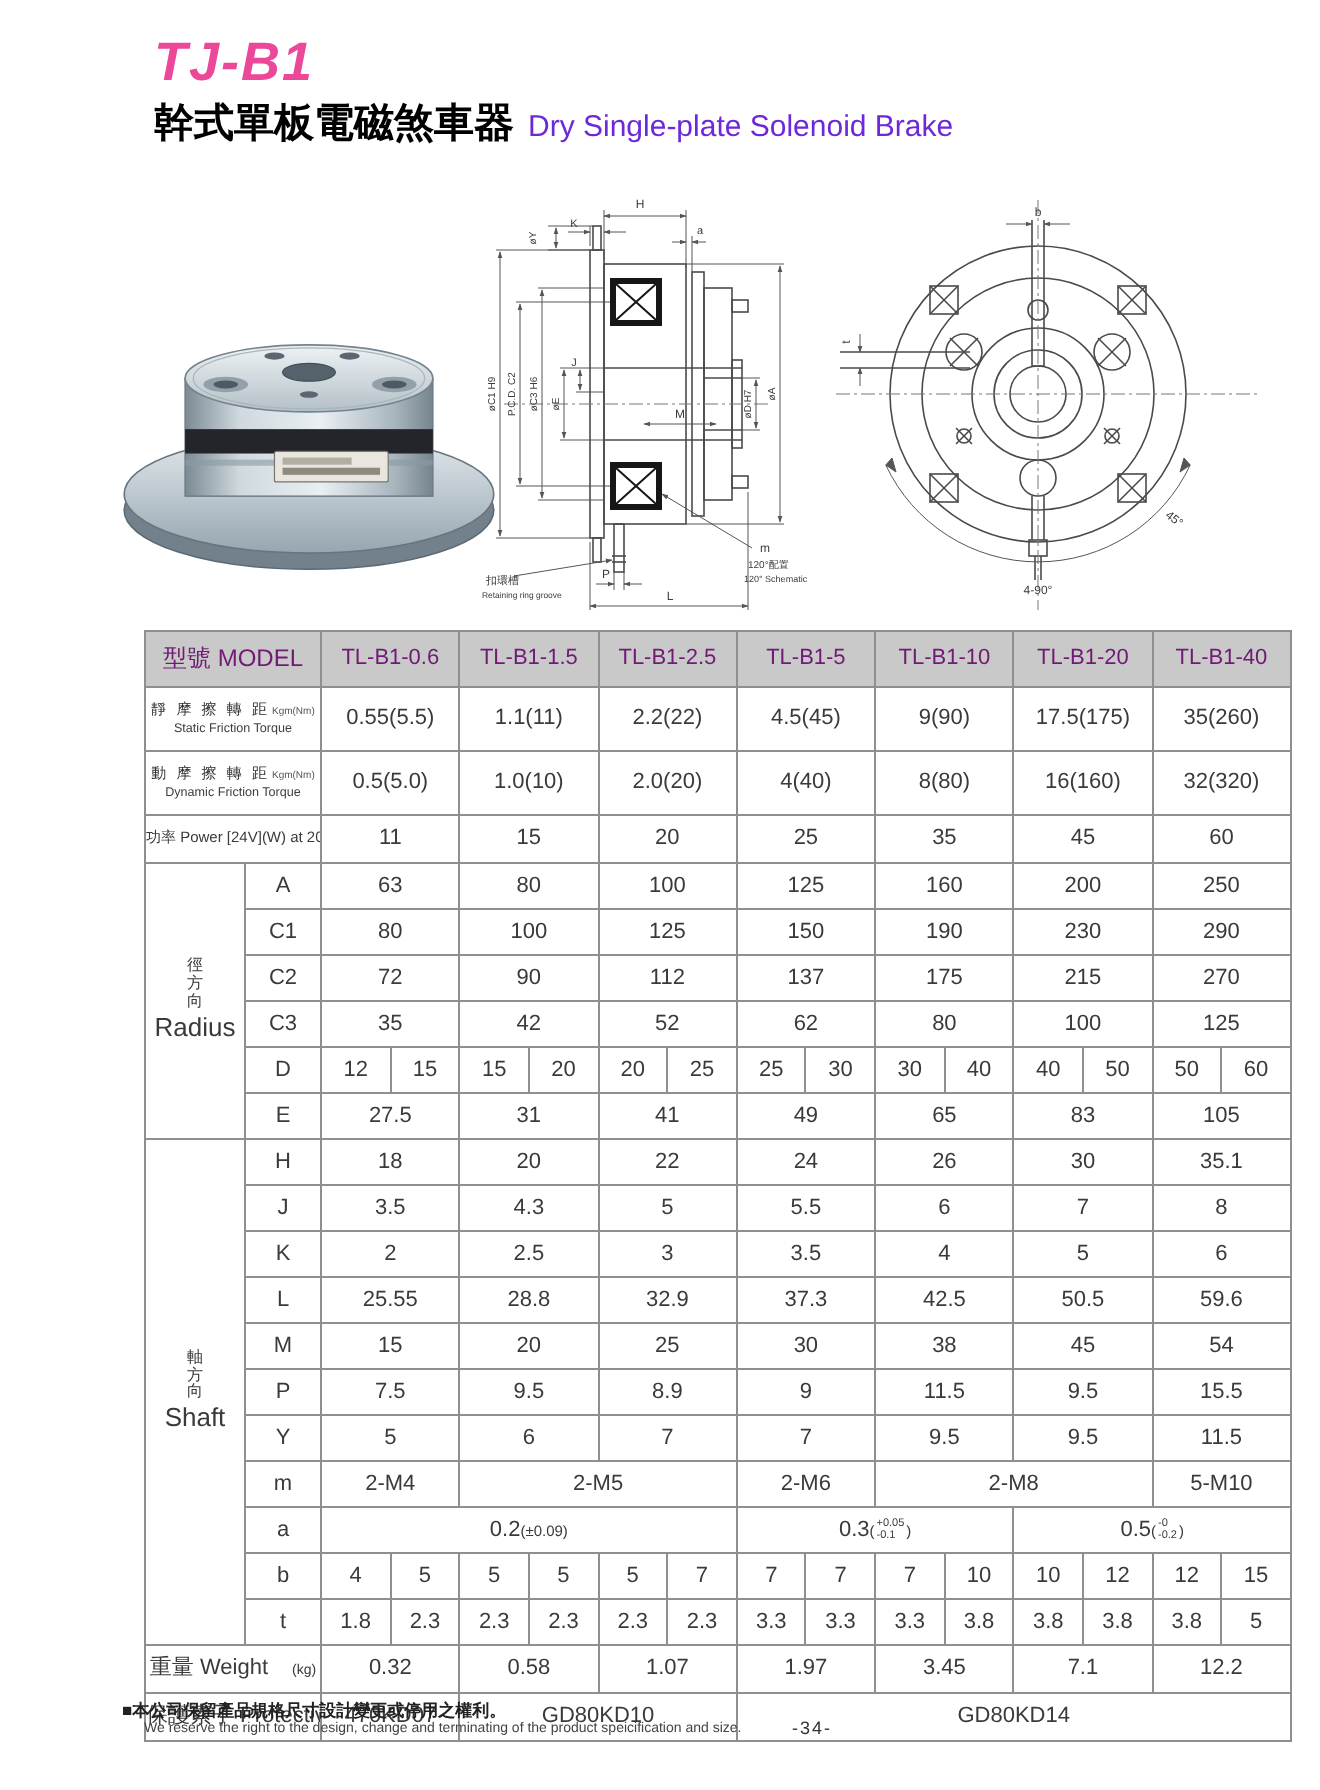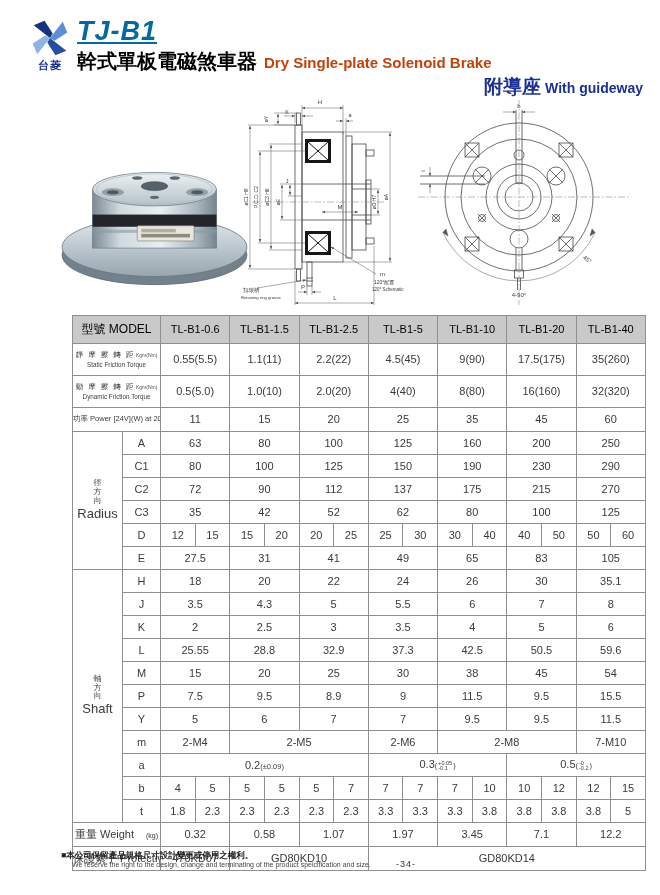--- a/index.html
+++ b/index.html
@@ -3,43 +3,43 @@
 <meta charset="utf-8">
 <style>
   html,body{margin:0;padding:0;}
   body{width:660px;height:895px;background:#fff;position:relative;font-family:"Liberation Sans",sans-serif;}
   .page{position:absolute;inset:0;background:#ffffff;overflow:hidden;}
 
   
   .logo{position:absolute;left:24px;top:18px;width:52px;text-align:center;}
   .logo svg{width:46px;height:40px;display:block;margin:0 auto;}
   .logo-txt{font-size:11px;color:#1b3092;font-weight:bold;margin-top:0;letter-spacing:1px;}
-  .model-title{position:absolute;left:77px;top:16px;font-size:27px;font-style:italic;font-weight:bold;color:#0369a1;letter-spacing:1px;text-decoration:underline;}
+  .model-title{position:absolute;left:77px;top:16px;font-size:27px;font-style:italic;font-weight:bold;color:#ec4899;letter-spacing:1px;}
   .subtitle{position:absolute;left:77px;top:48px;white-space:nowrap;}
   .subtitle .zh{font-size:20px;font-weight:bold;color:#000000;}
-  .subtitle .en{font-size:15px;font-weight:bold;color:#c2410c;margin-left:7px;}
+  .subtitle .en{font-size:15px;font-weight:normal;color:#6d28d9;margin-left:7px;}
   .variant{position:absolute;top:74px;right:17px;white-space:nowrap;}
   .variant .zh{font-size:19px;font-weight:bold;color:#1b3092;}
   .variant .en{font-size:14px;font-weight:bold;color:#1b3092;margin-left:4px;}
 
   
   .fig{position:absolute;}
   #photo-svg{left:56px;top:116px;width:198px;height:188px;}
   #side-svg{left:240px;top:92px;width:185px;height:222px;}
   #front-svg{left:418px;top:98px;width:217px;height:212px;}
   svg text{font-family:"Liberation Sans",sans-serif;fill:#3c3c3c;}
   .dim{stroke:#555;stroke-width:0.5;fill:none;}
   .body-ln{stroke:#4a4a4a;stroke-width:0.8;fill:none;}
   .cl{stroke:#777;stroke-width:0.5;fill:none;stroke-dasharray:7 2 1.5 2;}
 
   
   table.spec{position:absolute;left:72px;top:315px;width:573px;border-collapse:collapse;table-layout:fixed;border:1.5px solid #6e6e6e;}
   .spec td{border:1px solid #8f8f8f;text-align:center;vertical-align:middle;color:#3a3a3a;font-size:11px;padding:0;line-height:1.15;overflow:hidden;}
   .spec col.c-g{width:50px}.spec col.c-s{width:38px}.spec col.c-m{width:34.64px}
-  tr.hdr td{background:#c9c9c9;height:27px;color:#000000;}
+  tr.hdr td{background:#c9c9c9;height:27px;color:#701a75;}
   tr.hdr .corner{font-size:12px;text-align:center;}
   tr.torque td{height:31px;}
   tr.power td{height:23px;}
   tr.grp td{height:22px;}
   tr.frow td{height:23px;}
   .lbl{text-align:left;padding:1px 3px;}
   .lbl .zh{font-size:7.5px;color:#2e2e2e;letter-spacing:1.5px;white-space:nowrap;}
   .lbl .zh .unit{font-size:5px;letter-spacing:0;color:#555;margin-left:1px;}
   .lbl .en{font-size:6.3px;color:#3e3e3e;margin-top:1px;white-space:nowrap;}
   tr.power .lbl,.blabel{font-size:7.5px;white-space:nowrap;}
@@ -55,37 +55,23 @@
   
   .note-zh{position:absolute;left:61px;top:850px;font-size:8.5px;font-weight:bold;color:#222;}
   .note-en{position:absolute;left:72px;top:861px;font-size:7px;color:#444;}
   .pagenum{position:absolute;left:376px;top:859px;font-size:9px;color:#333;letter-spacing:1px;margin-left:20px;}
 </style>
 </head>
 <body>
 
 <div class="page">
 
-  <div class="logo">
-    <svg viewBox="0 0 48 44">
-      <g>
-        <path d="M24 22 L6 8 L18 3 L27 17 Z" fill="#16337f"></path>
-        <path d="M24 22 L38 4 L43 16 L29 25 Z" fill="#5b8fd4"></path>
-        <path d="M24 22 L42 36 L30 41 L21 27 Z" fill="#274e9e"></path>
-        <path d="M24 22 L10 40 L5 28 L19 19 Z" fill="#8fb4e2"></path>
-      </g>
-    </svg>
-    <div class="logo-txt">台菱</div>
-  </div>
   <div class="model-title">TJ-B1</div>
   <div class="subtitle">
     <span class="zh">幹式單板電磁煞車器</span><span class="en">Dry Single-plate Solenoid Brake</span>
-  </div>
-  <div class="variant">
-    <span class="zh">附導座</span><span class="en">With guideway</span>
   </div>
 
   <svg id="photo-svg" class="fig" viewBox="0 0 195 185">
     <defs>
       <linearGradient id="gFlange" x1="0" y1="0" x2="0" y2="1">
         <stop offset="0" stop-color="#e2e9ed"></stop>
           <stop offset="1" stop-color="#97a6b0"></stop>
       </linearGradient>
       <linearGradient id="gBody" x1="0" y1="0" x2="1" y2="0">
         <stop offset="0" stop-color="#7c8a93"></stop>
@@ -507,21 +493,21 @@
           <td class="data" colspan="2">9.5</td>
           <td class="data" colspan="2">9.5</td>
           <td class="data" colspan="2">11.5</td>
         </tr>
         <tr class="grp">
           <td class="sublbl">m</td>
           <td class="data" colspan="2">2-M4</td>
           <td class="data" colspan="4">2-M5</td>
           <td class="data" colspan="2">2-M6</td>
           <td class="data" colspan="4">2-M8</td>
-          <td class="data" colspan="2">7-M10</td>
+          <td class="data" colspan="2">5-M10</td>
         </tr>
         <tr class="grp">
           <td class="sublbl">a</td>
           <td class="data" colspan="6">0.2<span class="tol">(±0.09)</span></td>
           <td class="data" colspan="4">0.3<span class="tol">(<span class="stk">
                 <span>+0.05</span>
                 <span>-0.1</span>
               </span>)</span></td>
           <td class="data" colspan="4">0.5<span class="tol">(<span class="stk">
                 <span>-0</span>

